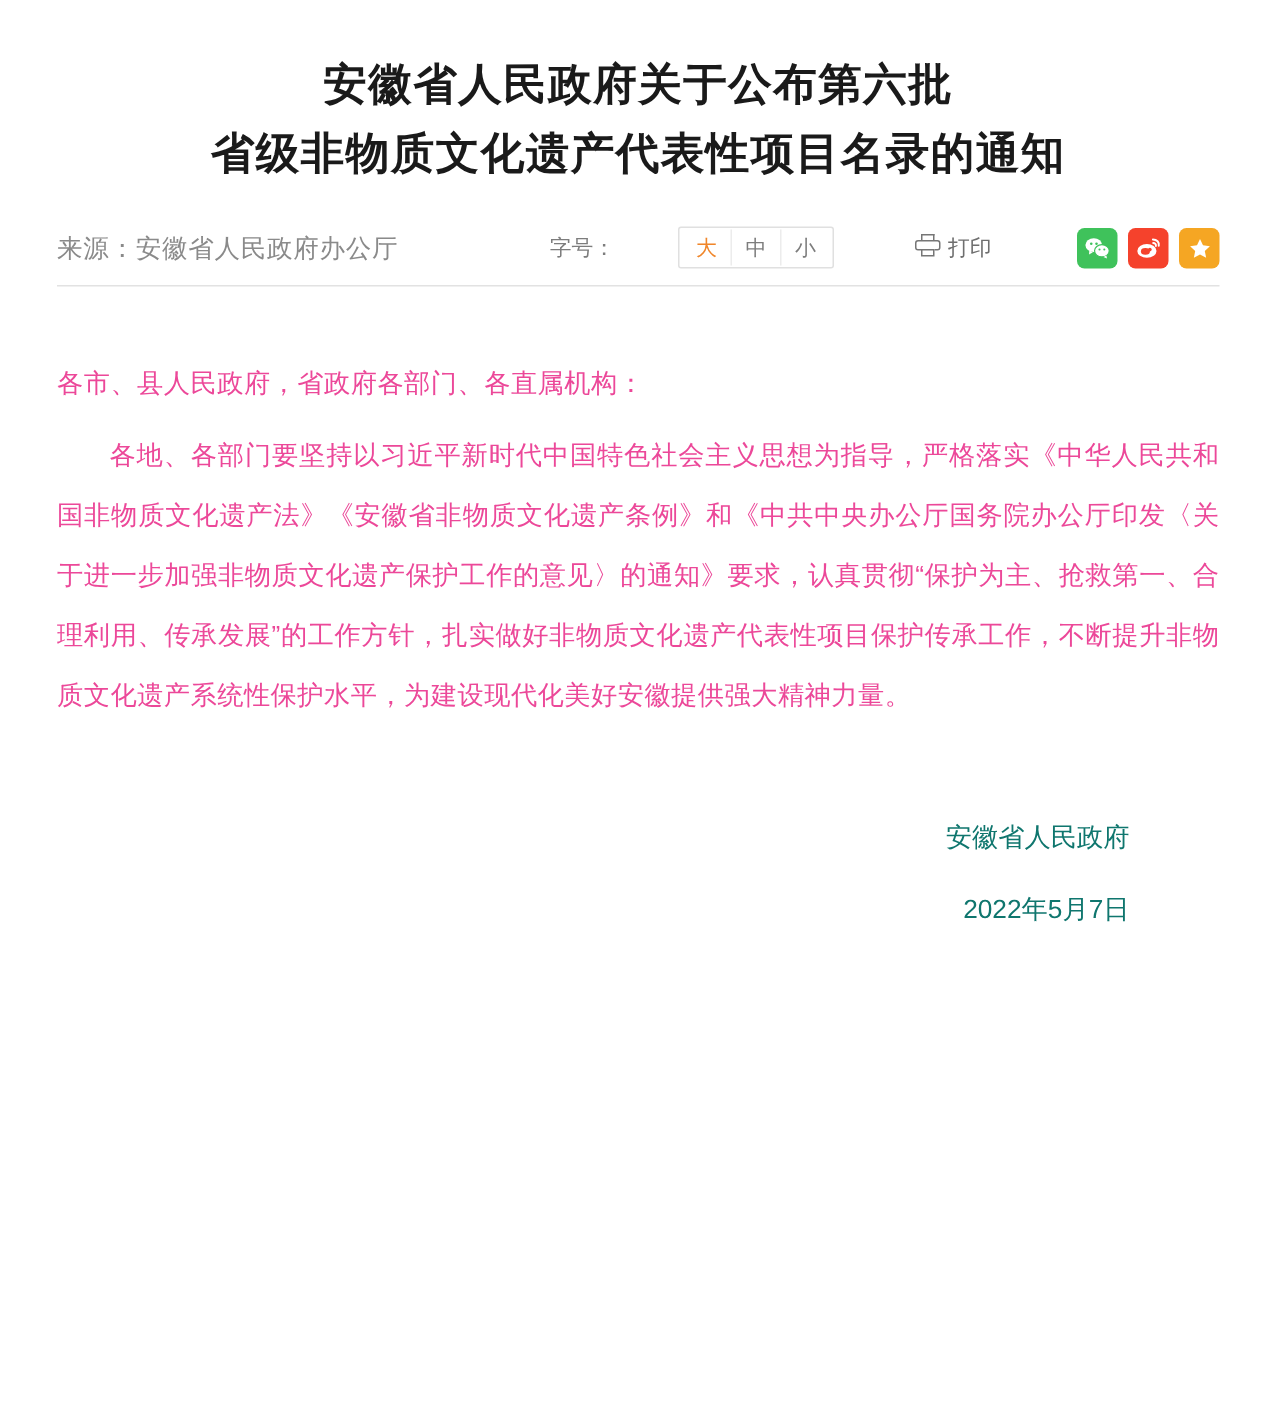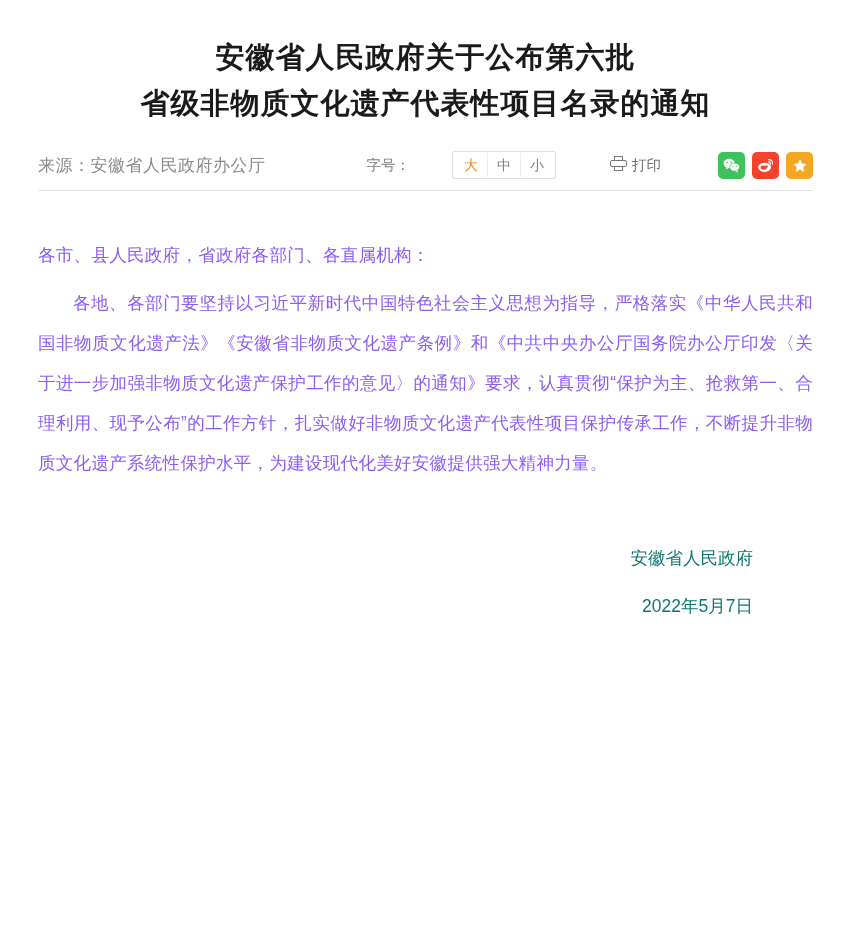--- a/index.html
+++ b/index.html
@@ -137,21 +137,21 @@
   }
   .share-wechat { background: #3fc25b; }
   .share-weibo  { background: #f5422c; }
   .share-star   { background: #f5a623; }
   .share-icon svg { display: block; }
 
   .content {
     padding: 44px 38px 0 38px;
     font-size: 17.5px;
     line-height: 40px;
-    color: #8b5cf6;
+    color: #ec4899;
     letter-spacing: 0.3px;
   }
   .content p {
     margin: 0 0 8px 0;
     text-align: justify;
   }
   .content p.indent {
     text-indent: 2em;
   }
   .signature {
@@ -221,21 +221,21 @@
           <svg width="16" height="15" viewBox="0 0 16 15" aria-hidden="true">
             <polygon points="8,1.3 10.0,5.5 14.6,6.1 11.2,9.3 12.1,13.8 8,11.6 3.9,13.8 4.8,9.3 1.4,6.1 6.0,5.5" fill="#ffffff"></polygon>
           </svg>
         </div>
       </div>
     </div>
   </div>
 
   <div class="content">
     <p>各市、县人民政府，省政府各部门、各直属机构：</p>
-    <p class="indent">各地、各部门要坚持以习近平新时代中国特色社会主义思想为指导，严格落实《中华人民共和国非物质文化遗产法》《安徽省非物质文化遗产条例》和《中共中央办公厅国务院办公厅印发〈关于进一步加强非物质文化遗产保护工作的意见〉的通知》要求，认真贯彻“保护为主、抢救第一、合理利用、现予公布”的工作方针，扎实做好非物质文化遗产代表性项目保护传承工作，不断提升非物质文化遗产系统性保护水平，为建设现代化美好安徽提供强大精神力量。</p>
+    <p class="indent">各地、各部门要坚持以习近平新时代中国特色社会主义思想为指导，严格落实《中华人民共和国非物质文化遗产法》《安徽省非物质文化遗产条例》和《中共中央办公厅国务院办公厅印发〈关于进一步加强非物质文化遗产保护工作的意见〉的通知》要求，认真贯彻“保护为主、抢救第一、合理利用、传承发展”的工作方针，扎实做好非物质文化遗产代表性项目保护传承工作，不断提升非物质文化遗产系统性保护水平，为建设现代化美好安徽提供强大精神力量。</p>
   </div>
 
   <div class="signature">
     <div>安徽省人民政府</div>
     <div>2022年5月7日</div>
   </div>
 
 </div>
 
 </body></html>

